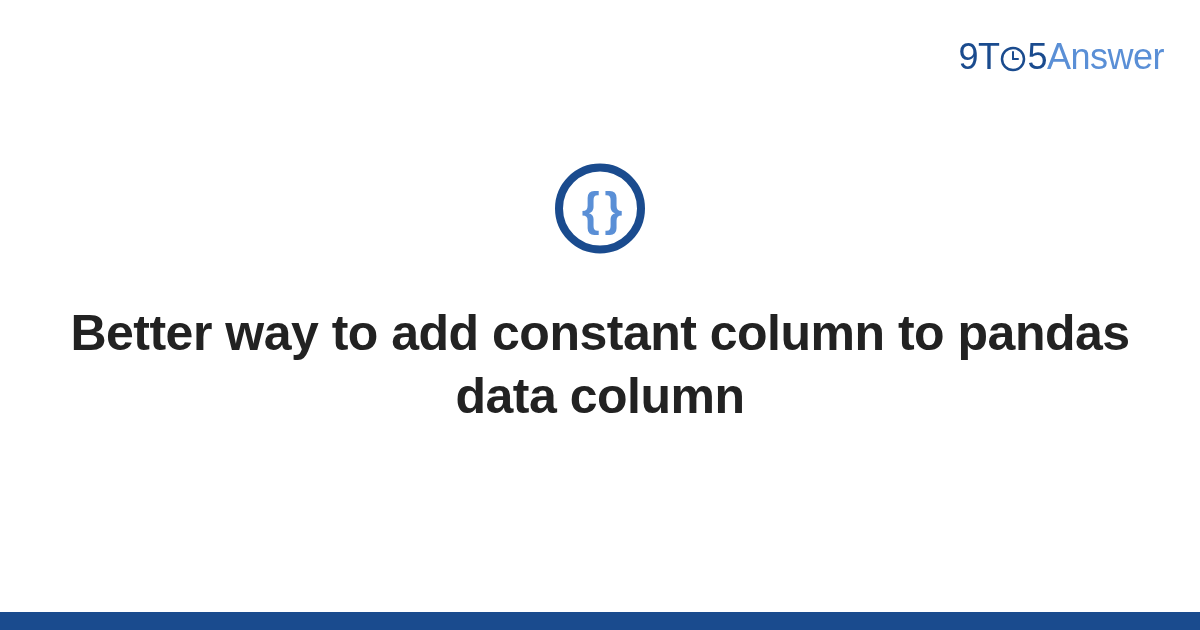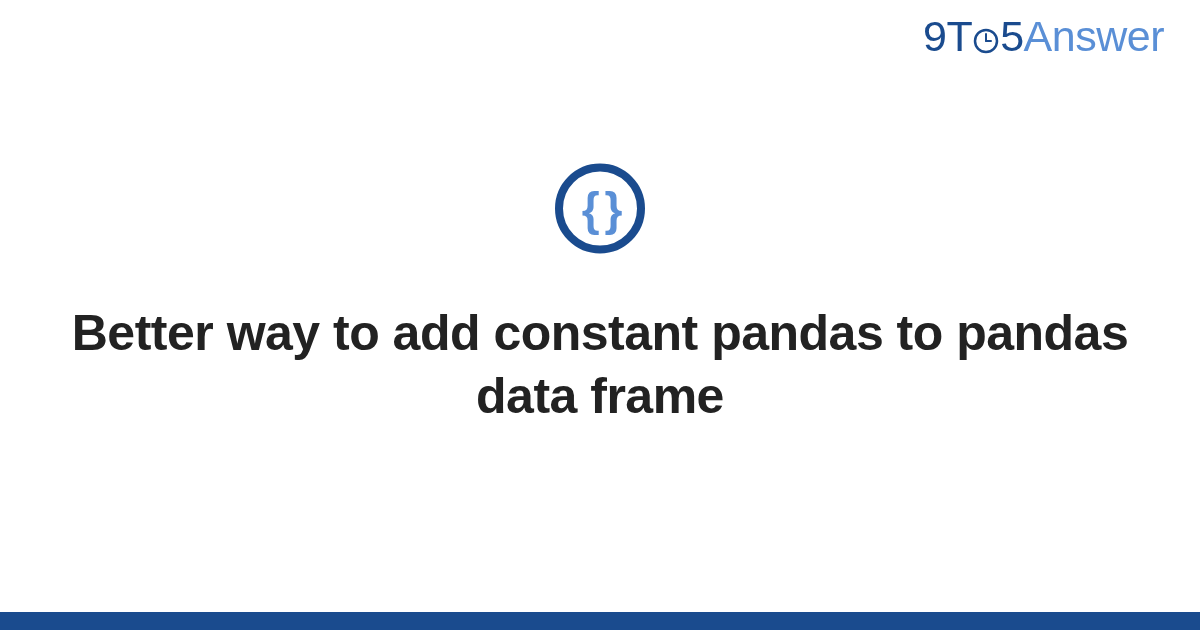--- a/index.html
+++ b/index.html
@@ -10,23 +10,23 @@
     body {
       width: 1200px;
       height: 630px;
       background: #ffffff;
       font-family: -apple-system, BlinkMacSystemFont, "Segoe UI", Helvetica, Arial, sans-serif;
       position: relative;
       overflow: hidden;
     }
     .logo {
       position: absolute;
-      top: 12px;
+      top: 36px;
       right: 36px;
-      font-size: 43px;
+      font-size: 36px;
       font-weight: 400;
       letter-spacing: -0.5px;
     }
     .logo .nine-t {
       color: #1a4b8e;
       font-weight: 500;
     }
     .logo .clock {
       display: inline-flex;
       align-items: center;
@@ -97,16 +97,16 @@
         <line x1="13" y1="13" x2="13" y2="6" stroke="#1a4b8e" stroke-width="2" stroke-linecap="round"></line>
         <line x1="13" y1="13" x2="18" y2="13" stroke="#1a4b8e" stroke-width="2" stroke-linecap="round"></line>
       </svg>
     </span><span class="five">5</span><span class="answer">Answer</span>
 </div>
 
 <div class="center-content">
   <div class="icon-circle">
     <span class="braces">{ }</span>
   </div>
-  <h1 class="title">Better way to add constant pandas to pandas data frame</h1>
+  <h1 class="title">Better way to add constant column to pandas data column</h1>
 </div>
 
 <div class="bottom-bar"></div>
 
 </body></html>

